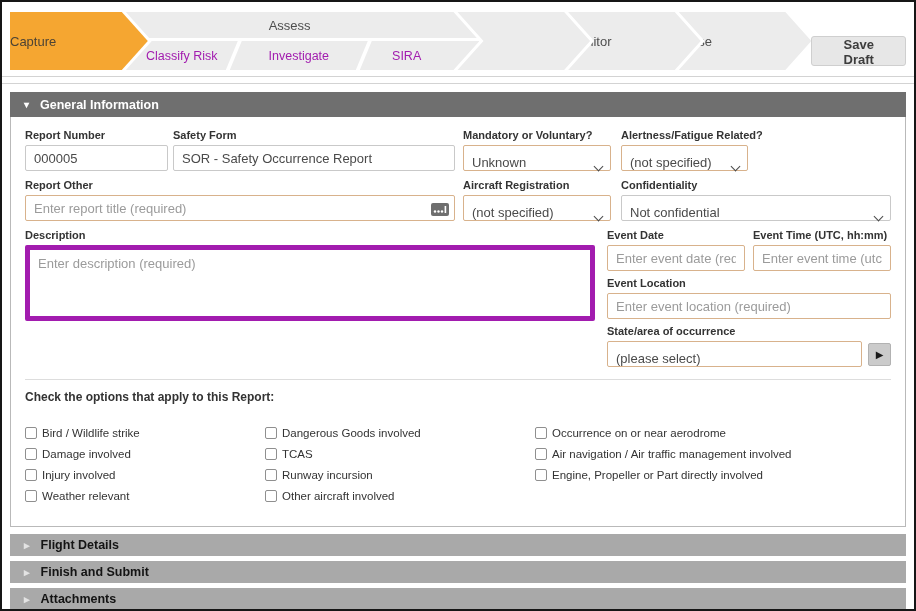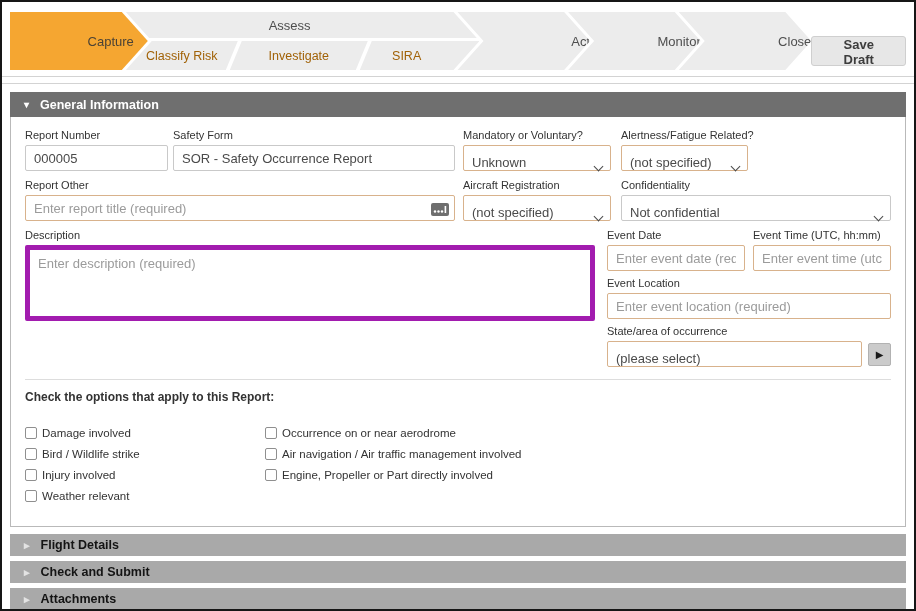--- a/index.html
+++ b/index.html
@@ -10,55 +10,55 @@
     border: 2px solid #161616;
     font-family: "Liberation Sans", sans-serif;
     color: #333;
     overflow: hidden;
   }
 
   
   .workflow { position: absolute; top: 10px; left: 8px; right: 8px; height: 58px; display: flex; }
   .wf-step {
     background: #ececec; color: #4e4e4e; font-size: 13px;
-    display: flex; align-items: center; justify-content: flex-end;
+    display: flex; align-items: center; justify-content: flex-start;
     position: relative; height: 100%;
   }
   .wf-first { width: 140px; z-index: 7; background: #F5A631; color: #4c4335; 
     clip-path: polygon(0 0, calc(100% - 26px) 0, 100% 50%, calc(100% - 26px) 100%, 0 100%); padding-right: 14px; }
   .wf-notch { clip-path: polygon(0 0, calc(100% - 26px) 0, 100% 50%, calc(100% - 26px) 100%, 0 100%, 26px 50%); margin-left: -22px; }
   .wf-act { width: 135px; z-index: 5; }
   .wf-monitor { width: 135px; z-index: 4; }
   .wf-close { width: 135px; z-index: 3; }
 
   .wf-group { width: 360px; z-index: 6; background: transparent; display: flex; flex-direction: column;
     clip-path: polygon(0 0, calc(100% - 26px) 0, 100% 50%, calc(100% - 26px) 100%, 0 100%, 26px 50%); margin-left: -22px; }
   .wf-group-label { background: #ececec; height: 26px; margin-bottom: 3px; display: flex; align-items: center; justify-content: center;
     font-size: 13px; color: #4e4e4e; padding-right: 26px; }
   .wf-subrow { flex: 1; display: flex; }
-  .wf-sub { background: #ececec; color: #a16207; font-size: 12.5px; display: flex; align-items: center; justify-content: center; height: 100%; }
+  .wf-sub { background: #ececec; color: #a21caf; font-size: 12.5px; display: flex; align-items: center; justify-content: center; height: 100%; }
   .sub-first { width: 112px; clip-path: polygon(0 0, 100% 0, calc(100% - 12px) 100%, 0 100%); }
   .sub-mid  { width: 138px; margin-left: -8px; clip-path: polygon(12px 0, 100% 0, calc(100% - 12px) 100%, 0 100%); }
   .sub-last { flex: 1; margin-left: -8px; clip-path: polygon(12px 0, 100% 0, 100% 100%, 0 100%); padding-right: 26px; }
 
   .save-wrap { margin-left: auto; align-self: flex-end; z-index: 8; }
   .save-btn { height: 30px; margin-bottom: 4px; padding: 0 15px; font-family: inherit; font-weight: bold; font-size: 13px;
     color: #3d3d3d; background: #e7e7e7; border: 1px solid #cfcfcf; border-radius: 3px; cursor: pointer; }
 
   .rule { position: absolute; left: 0; right: 0; border-top: 1px solid #d3d3d3; }
   .rule1 { top: 74px; } .rule2 { top: 81px; }
 
   
   .gi { position: absolute; top: 90px; left: 8px; right: 8px; }
   .sec-header { height: 25px; background: #6f6f6f; color: #fff; display: flex; align-items: center;
     padding-left: 14px; gap: 11px; font-weight: bold; font-size: 12.5px; cursor: pointer; }
   .sec-header .caret { font-size: 10px; color: #fff; }
   .gi-body { border: 1px solid #b9b9b9; border-top: none; background: #fff; height: 410px; padding: 10px 14px; }
 
-  .lbl { font-size: 11px; font-weight: normal; color: #333; margin-bottom: 4px; white-space: nowrap; }
+  .lbl { font-size: 11px; font-weight: bold; color: #333; margin-bottom: 4px; white-space: nowrap; }
   .ctl { height: 26px; width: 100%; font-family: inherit; font-size: 13px; color: #4a4a4a; background: #fff;
     border: 1px solid #c9c9c9; padding: 0 8px; border-radius: 2px; }
   .tan { border-color: #d8b28c; }
   input.ctl::placeholder, textarea.ta::placeholder { color: #9b9b9b; opacity: 1; }
   .fsel { display: flex; align-items: flex-end; justify-content: space-between; cursor: pointer; }
   .chev { width: 7px; height: 7px; border-right: 1.6px solid #4a4a4a; border-bottom: 1.6px solid #4a4a4a;
     transform: rotate(45deg); margin-top: -4px; flex: 0 0 auto; }
 
   .row { display: flex; }
   .row1 { margin-top: 2px; }
@@ -234,33 +234,51 @@
       </div>
     </div>
 
     <hr class="divider">
     <div class="opt-head">Check the options that apply to this Report:</div>
 
     <div class="opt-grid">
       <div>
         <label class="cb">
           <input type="checkbox" style="">
+          <span>Bird / Wildlife strike</span>
+        </label>
+        <label class="cb">
+          <input type="checkbox" style="">
           <span>Damage involved</span>
         </label>
         <label class="cb">
           <input type="checkbox" style="">
-          <span>Bird / Wildlife strike</span>
-        </label>
-        <label class="cb">
-          <input type="checkbox" style="">
           <span>Injury involved</span>
         </label>
         <label class="cb">
           <input type="checkbox" style="">
           <span>Weather relevant</span>
+        </label>
+      </div>
+      <div>
+        <label class="cb">
+          <input type="checkbox" style="">
+          <span>Dangerous Goods involved</span>
+        </label>
+        <label class="cb">
+          <input type="checkbox" style="">
+          <span>TCAS</span>
+        </label>
+        <label class="cb">
+          <input type="checkbox" style="">
+          <span>Runway incursion</span>
+        </label>
+        <label class="cb">
+          <input type="checkbox" style="">
+          <span>Other aircraft involved</span>
         </label>
       </div>
       <div>
         <label class="cb">
           <input type="checkbox" style="">
           <span>Occurrence on or near aerodrome</span>
         </label>
         <label class="cb">
           <input type="checkbox" style="">
           <span>Air navigation / Air traffic management involved</span>
@@ -274,18 +292,18 @@
 
   </div>
 </div>
 
 <div class="bar bar1">
   <span class="caret">▸</span>
   <span>Flight Details</span>
 </div>
 <div class="bar bar2">
   <span class="caret">▸</span>
-  <span>Check and Submit</span>
+  <span>Finish and Submit</span>
 </div>
 <div class="bar bar3">
   <span class="caret">▸</span>
   <span>Attachments</span>
 </div>
 
 </body></html>

